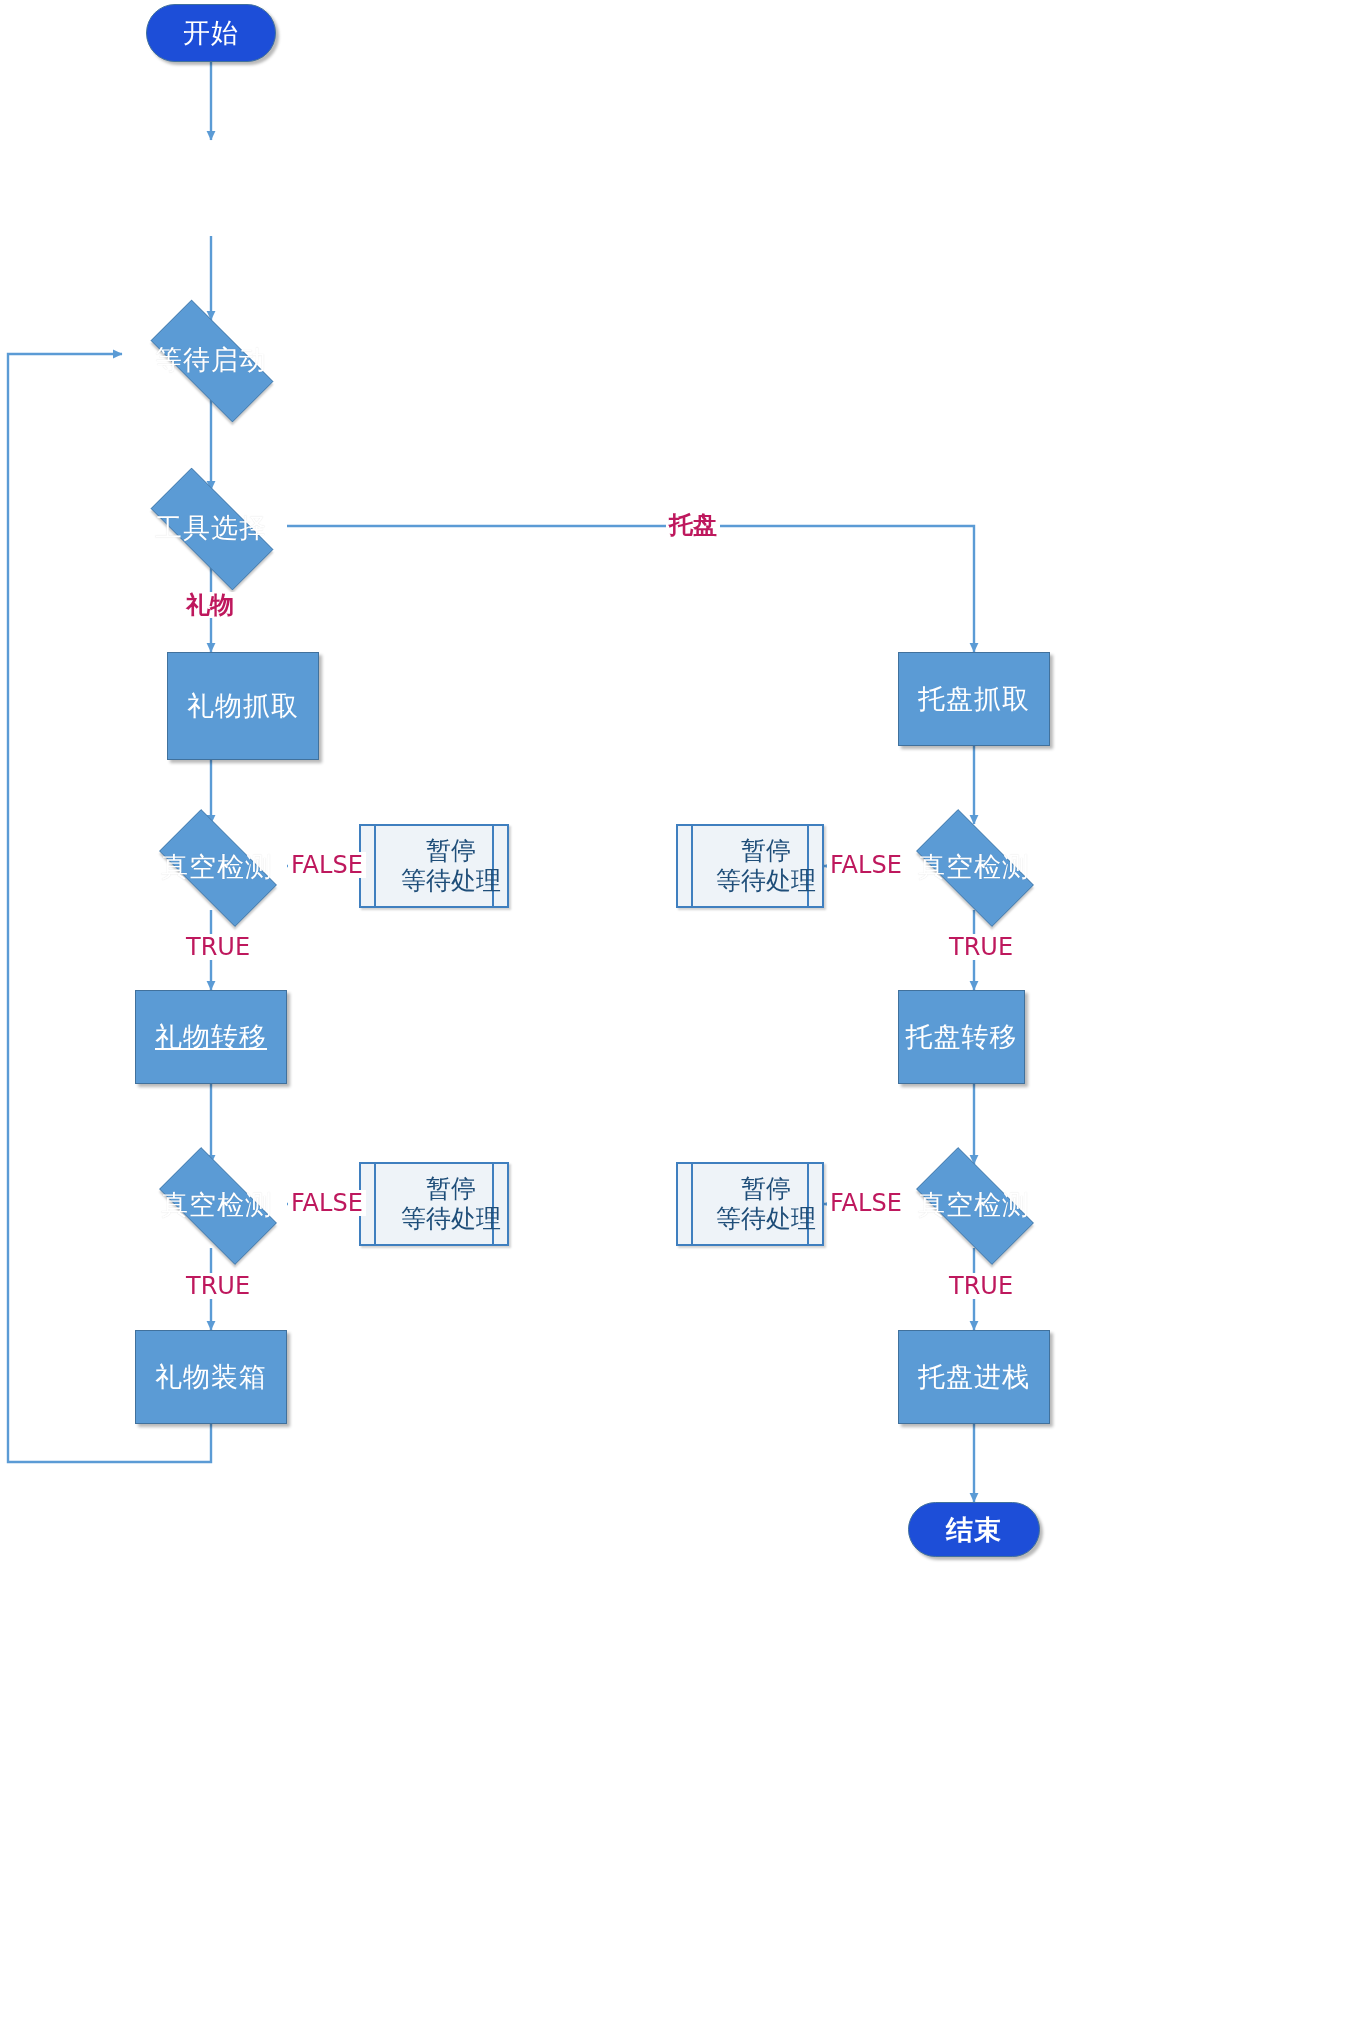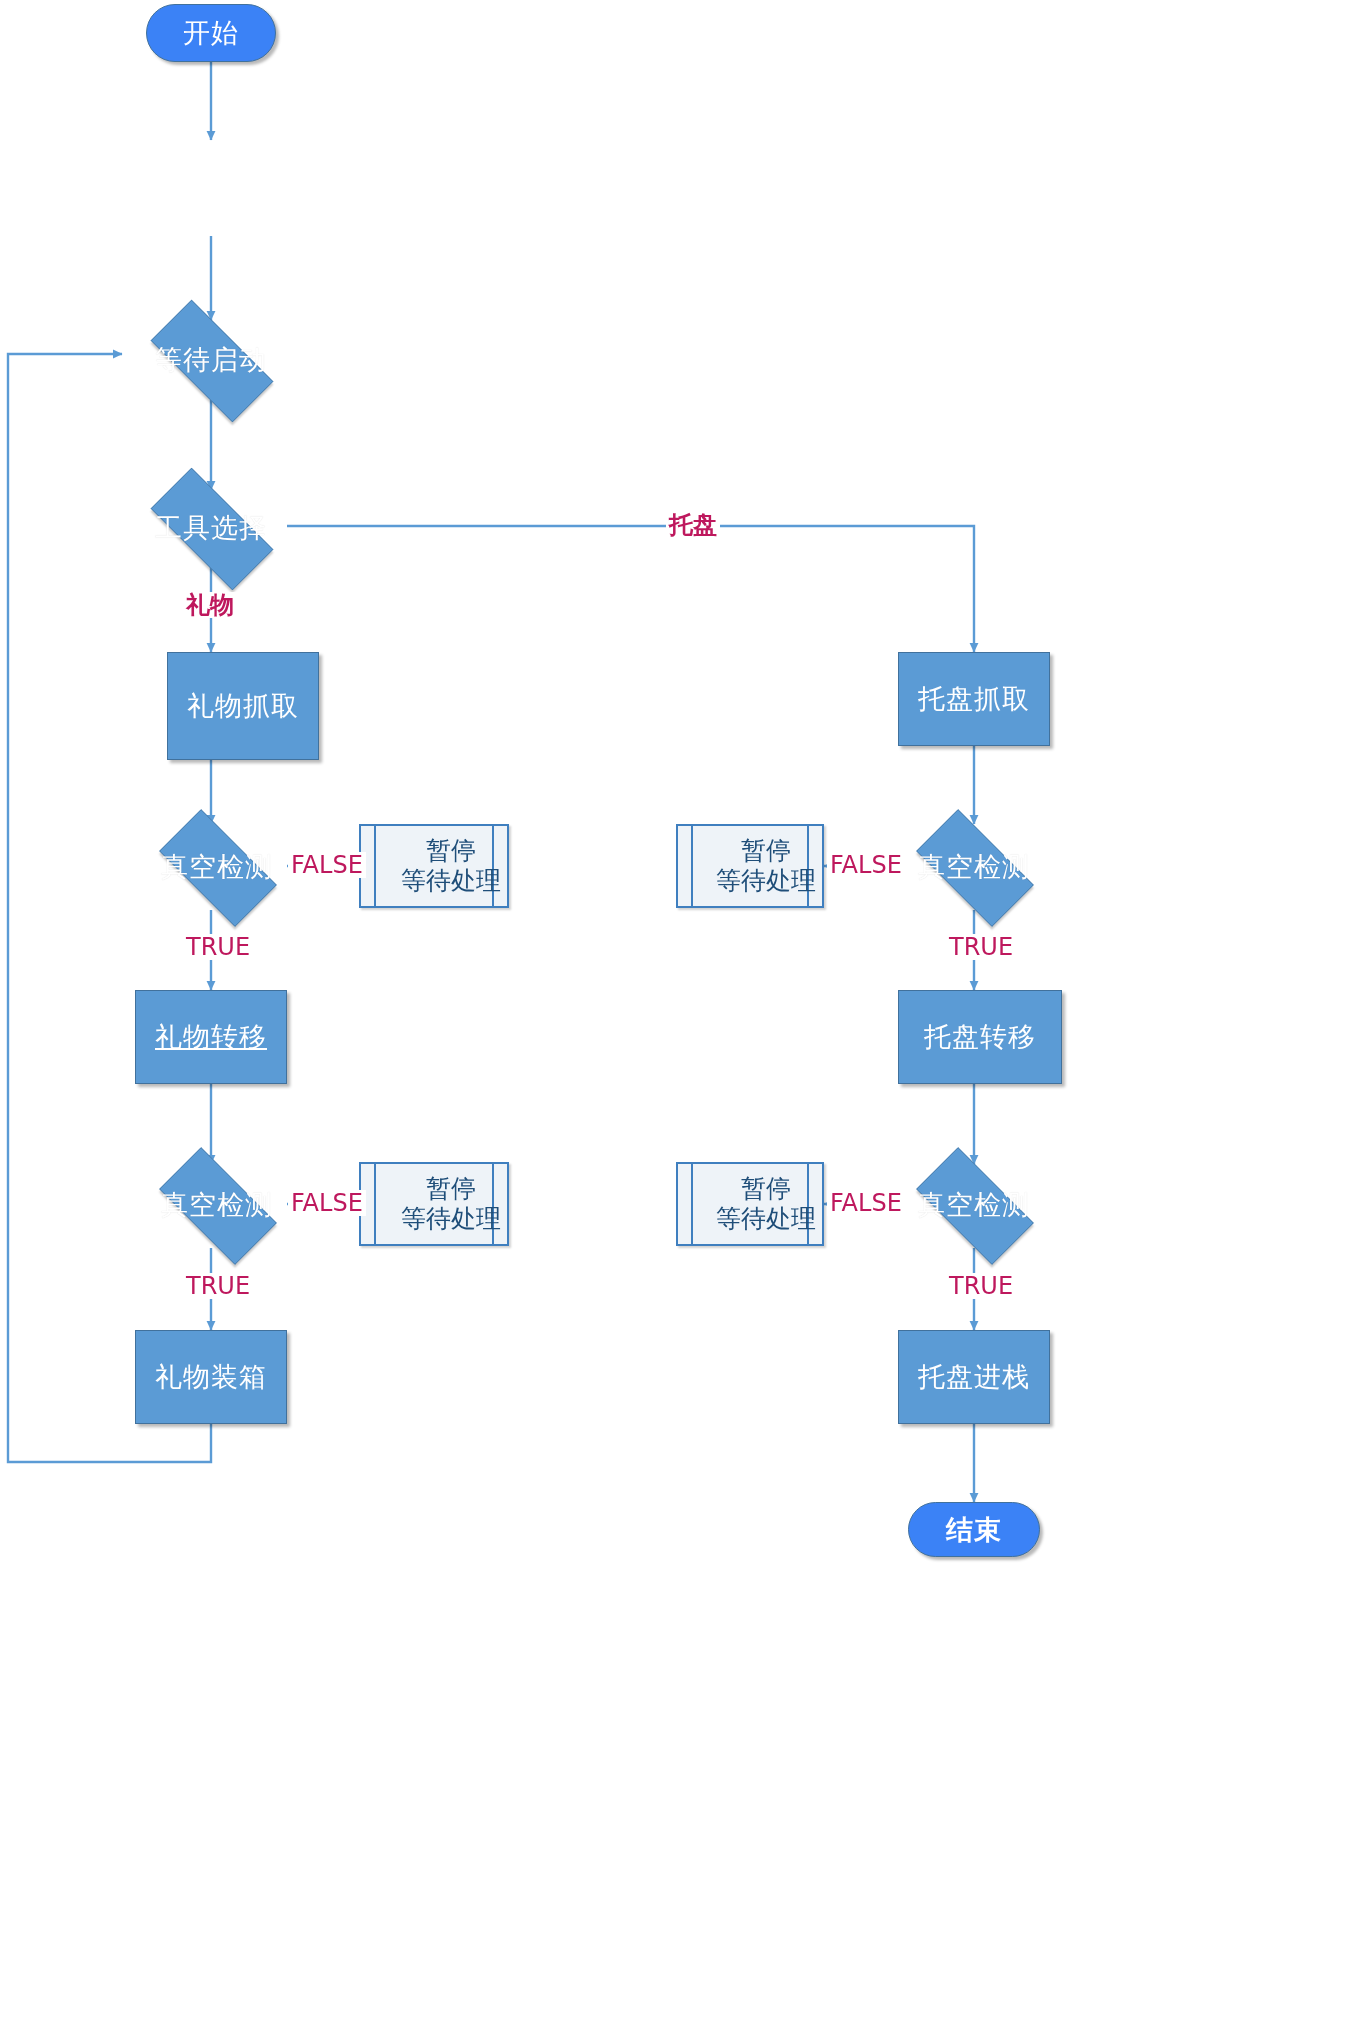--- a/index.html
+++ b/index.html
@@ -12,21 +12,21 @@
   
   .proc{
     background:#5b9bd5;
     border:1px solid #41719c;
     box-shadow:3px 3px 3px rgba(0,0,0,0.28);
     font-size:27px;
     letter-spacing:1px;
   }
   
   .term{
-    background:#3b82f6;
+    background:#1d4ed8;
     border:1px solid #41719c;
     border-radius:999px;
     box-shadow:3px 3px 3px rgba(0,0,0,0.28);
     font-size:27px;
     letter-spacing:1px;
   }
   
   .dec{background:transparent;}
   .dec .dia{
     position:absolute;left:0;top:0;width:100%;height:100%;
@@ -182,21 +182,21 @@
   <div class="sub" style="left:676px;top:824px;width:148px;height:84px;">
     <span class="txt">
       <span>暂停</span><br>
       <span>等待处理</span>
     </span>
   </div>
 
   <div class="elabel en" style="left:827px;top:852px;">FALSE</div>
   <div class="elabel en" style="left:946px;top:934px;">TRUE</div>
 
-  <div class="node proc" style="left:898px;top:990px;width:164px;height:94px;">
+  <div class="node proc" style="left:898px;top:990px;width:127px;height:94px;">
     <span>托盘转移</span>
   </div>
 
   <div class="node dec" style="left:899px;top:1164px;width:150px;height:82px;">
     <div class="dia"></div>
     <span class="dlabel">真空检测</span>
   </div>
 
   <div class="sub" style="left:676px;top:1162px;width:148px;height:84px;">
     <span class="txt">

